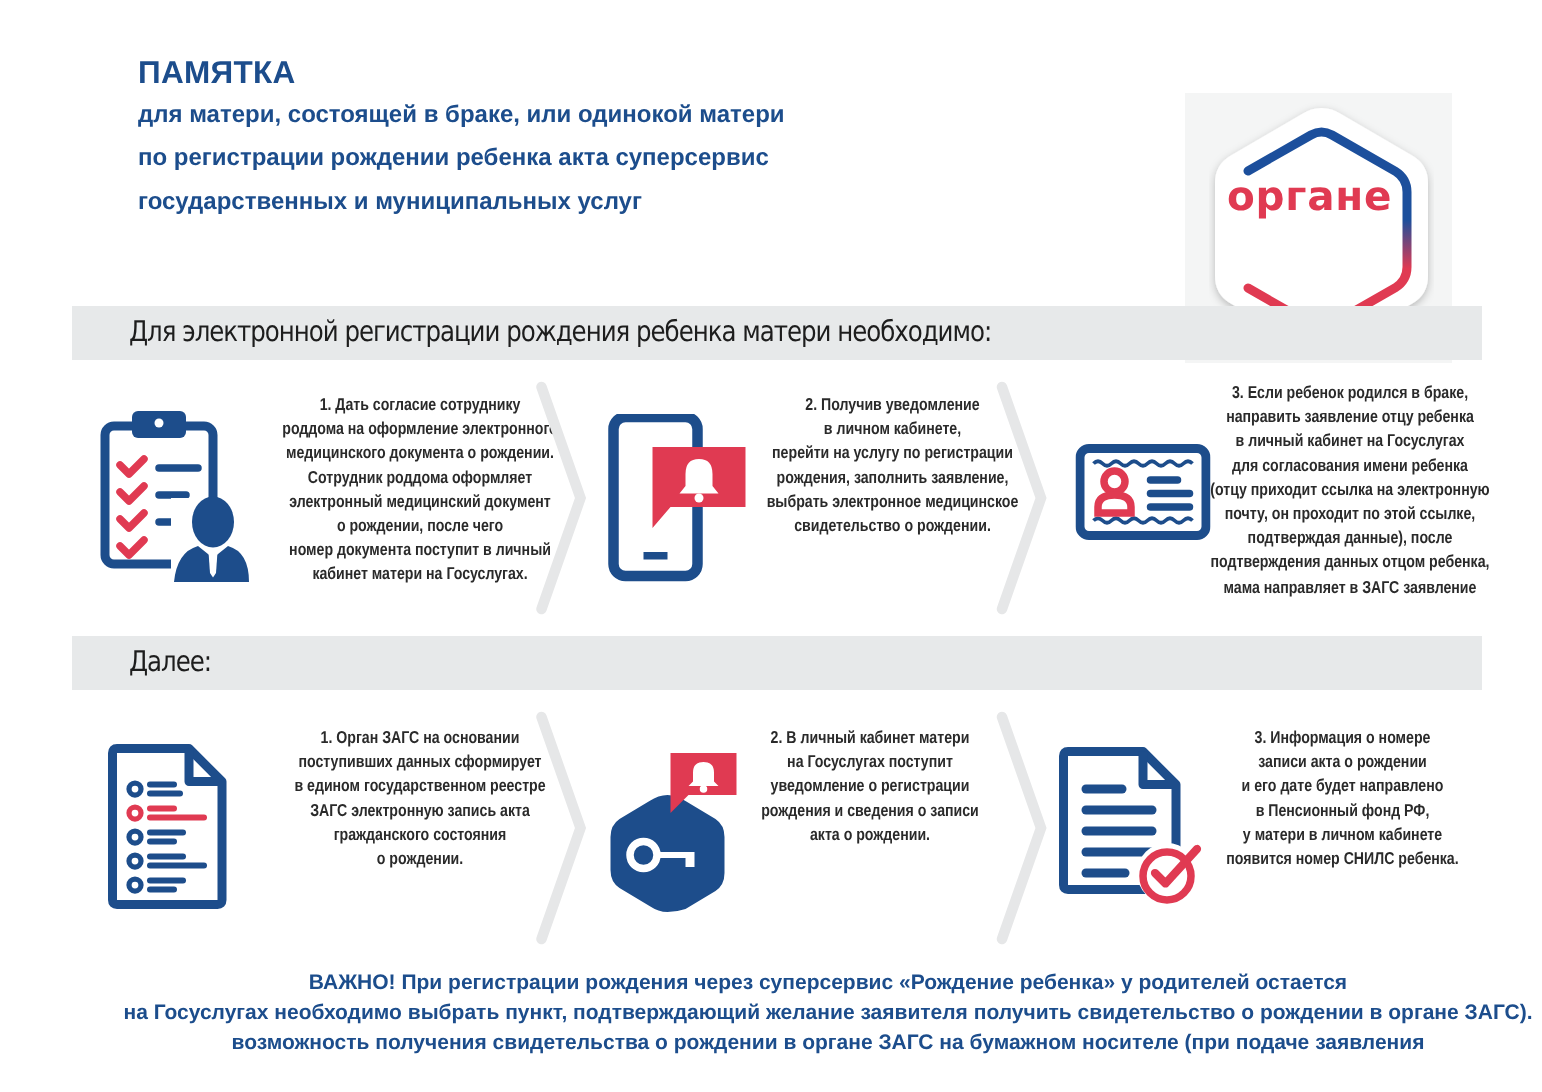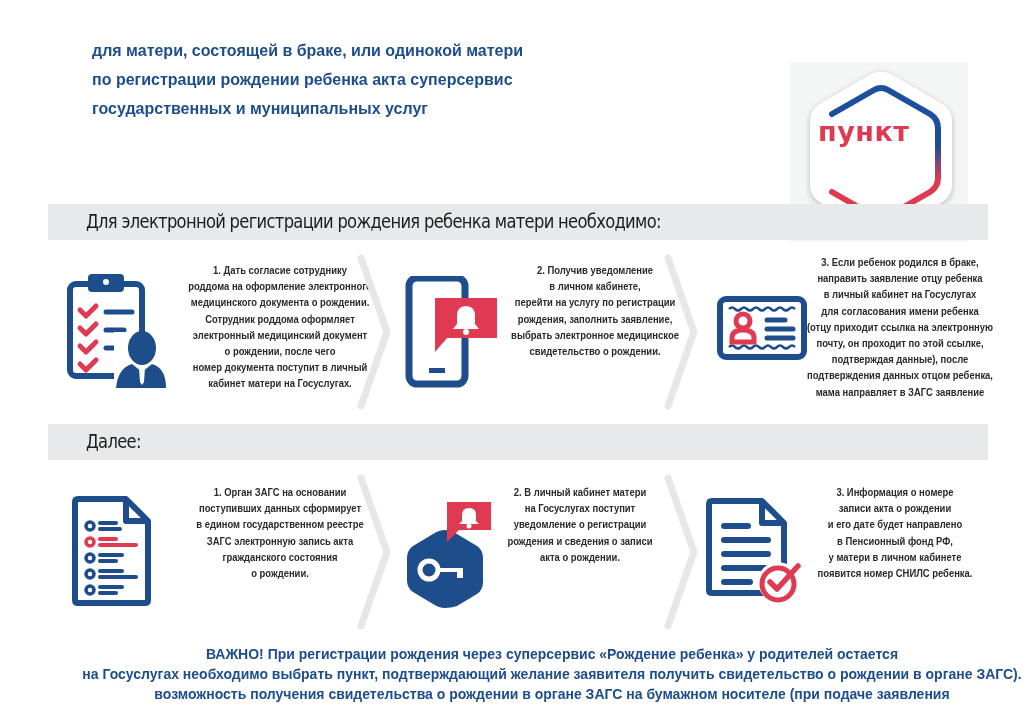--- a/index.html
+++ b/index.html
@@ -26,20 +26,21 @@
   .step .text { position: absolute; text-align: center; font-size: 11.5px; line-height: 16.2px; color: #2a2a2a; font-weight: bold; font-family: "Liberation Sans", sans-serif; transform: scaleX(0.82); transform-origin: center top; white-space: pre-line; }
 
   .chev { position: absolute; width: 40px; height: 160px; }
 
   .note { position: absolute; left: 40px; top: 644px; width: 950px; text-align: center; color: #1c4d8c; font-weight: bold; font-size: 14px; line-height: 20px; margin-left: 37px; }
 </style>
 </head>
 <body>
 
 <div class="header">
+  <div class="title">ПАМЯТКА</div>
   <div class="sub">для матери, состоящей в браке, или одинокой матери</div>
   <div class="sub">по регистрации рождении ребенка акта суперсервис</div>
   <div class="sub">государственных и муниципальных услуг</div>
 </div>
 
 <div class="logo-wrap">
   <svg class="logo" viewBox="0 0 150 170">
     <defs>
       <linearGradient id="lg" x1="0" y1="0" x2="0" y2="1">
         <stop offset="0" stop-color="#1c4f9c"></stop>
@@ -49,21 +50,21 @@
       </linearGradient>
       <filter id="sh" x="-20%" y="-20%" width="140%" height="140%">
         <feDropShadow dx="0" dy="2" stdDeviation="3" flood-color="#000" flood-opacity="0.25"></feDropShadow>
       </filter>
     </defs>
     <path d="M75 4 Q82 4 88 8 L136 36 Q146 42 146 54 L146 116 Q146 128 136 134 L88 162 Q82 166 75 166 Q68 166 62 162 L14 134 Q4 128 4 116 L4 54 Q4 42 14 36 L62 8 Q68 4 75 4 Z" fill="#ffffff" filter="url(#sh)"></path>
     <path d="M26 46 L68 22 Q75 18 82 22 L124 46 Q132 51 132 60 L132 110 Q132 119 124 124 L82 148 Q75 152 68 148 L26 124" fill="none" stroke="url(#lg)" stroke-width="6" stroke-linecap="round"></path>
   </svg>
 </div>
 <div class="logo-text">
-  <span class="l2">пункт</span>
+  <span class="l2">органе</span>
 </div>
 
 <div class="band band1">
   <span>Для электронной регистрации рождения ребенка матери необходимо:</span>
 </div>
 
 <div class="step" style="left:0;top:250px;">
   <svg class="icon" style="left:66px;top:22px;" width="100" height="116" viewBox="0 0 100 116">
     <rect x="4" y="12" width="72" height="92" rx="6" fill="none" stroke="#1d4d8b" stroke-width="6"></rect>
     <rect x="22" y="2" width="36" height="18" rx="4" fill="#1d4d8b"></rect>

